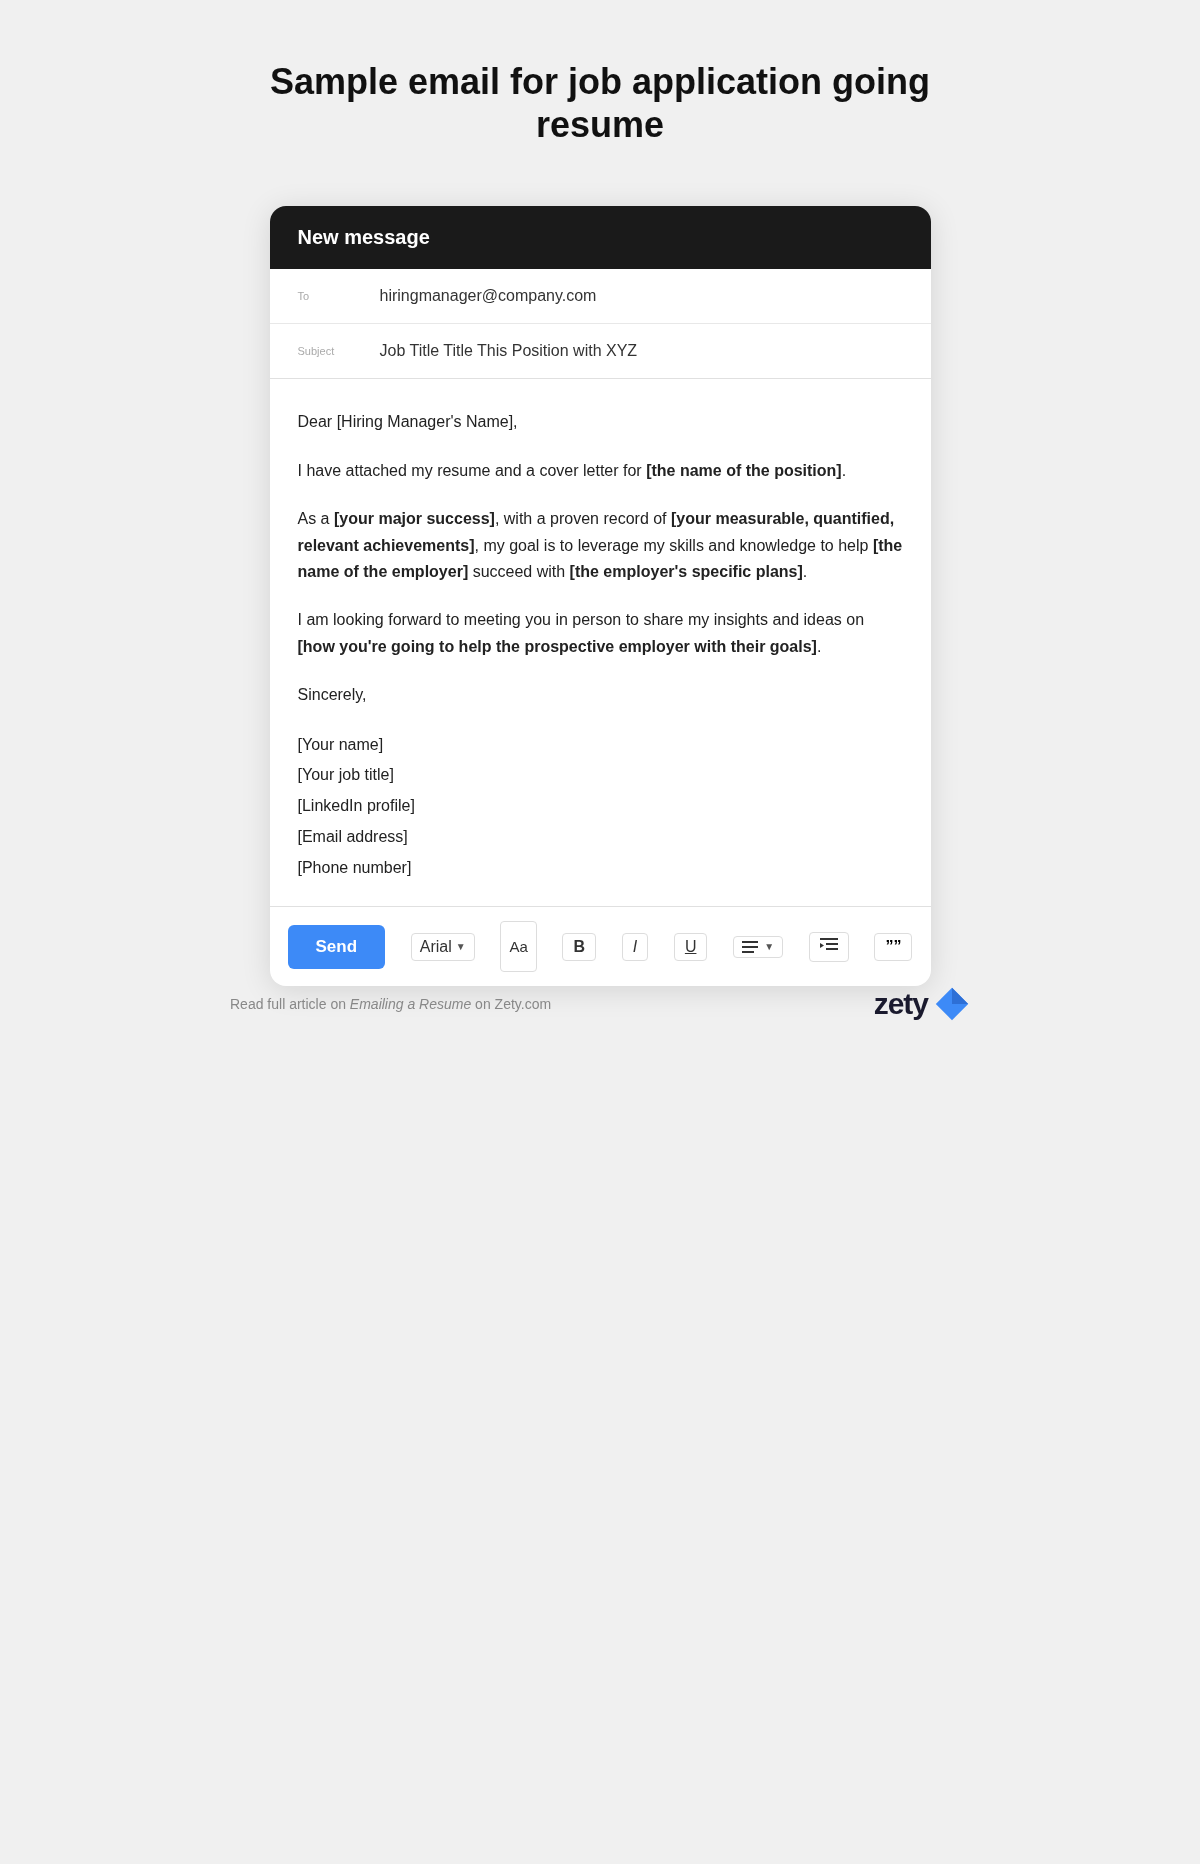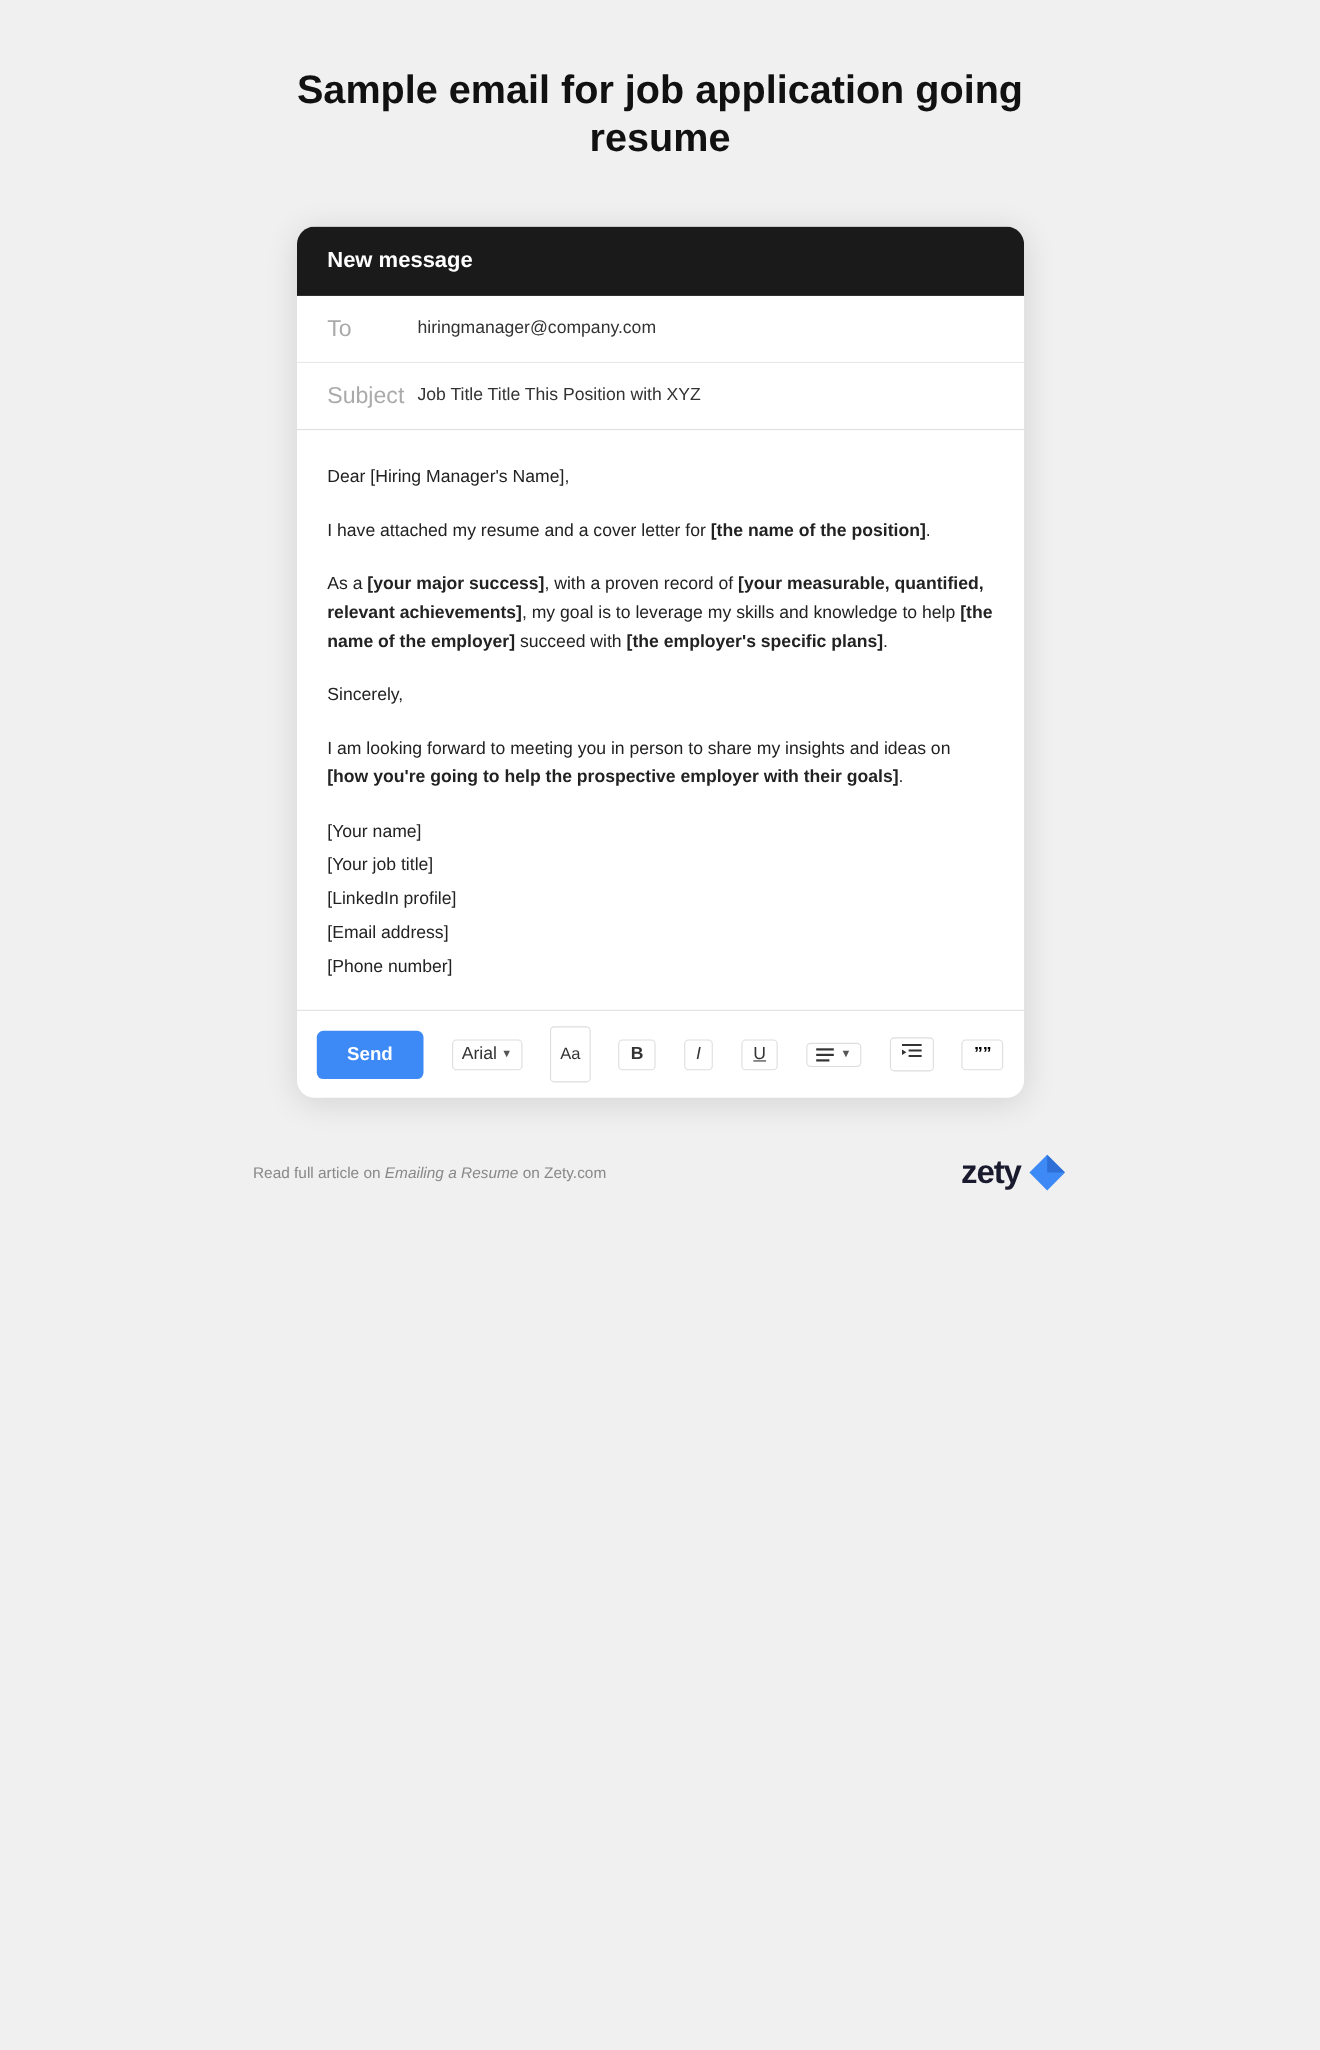--- a/index.html
+++ b/index.html
@@ -58,21 +58,21 @@
       padding: 18px 28px;
       border-bottom: 1px solid #e8e8e8;
     }
 
     .email-field-row:last-child {
       border-bottom: none;
     }
 
     .field-label {
       color: #aaa;
-      font-size: 21px;
+      font-size: 11px;
       min-width: 70px;
       margin-right: 12px;
     }
 
     .field-value {
       color: #333;
       font-size: 16px;
     }
 
     .email-body {
@@ -202,21 +202,20 @@
       font-size: 16px;
       padding: 4px 10px;
       border: 1px solid #ddd;
       border-radius: 4px;
       cursor: pointer;
       background: #fff;
       font-weight: 700;
     }
 
     .footer-area {
-      margin-top: 50px;
       display: flex;
       align-items: center;
       justify-content: space-between;
       width: 740px;
       padding-bottom: 20px;
     }
 
     .footer-text {
       font-size: 14px;
       color: #888;
@@ -290,25 +289,25 @@
     <p>Dear [Hiring Manager's Name],</p>
 
     <p>
       <span>I have attached my resume and a cover letter for </span><span class="bold-placeholder">[the name of the position]</span><span>.</span>
     </p>
 
     <p>
       <span>As a </span><span class="bold-placeholder">[your major success]</span><span>, with a proven record of </span><span class="bold-placeholder">[your measurable, quantified, relevant achievements]</span><span>, my goal is to leverage my skills and knowledge to help </span><span class="bold-placeholder">[the name of the employer]</span><span> succeed with </span><span class="bold-placeholder">[the employer's specific plans]</span><span>.</span>
     </p>
 
-    <p>Sincerely,</p>
-
     <p>
       <span>I am looking forward to meeting you in person to share my insights and ideas on </span><span class="bold-placeholder">[how you're going to help the prospective employer with their goals]</span><span>.</span>
     </p>
+
+    <p>Sincerely,</p>
 
     <div class="signature-block">
       <p>[Your name]</p>
       <p>[Your job title]</p>
       <p>[LinkedIn profile]</p>
       <p>[Email address]</p>
       <p>[Phone number]</p>
     </div>
 
   </div>

